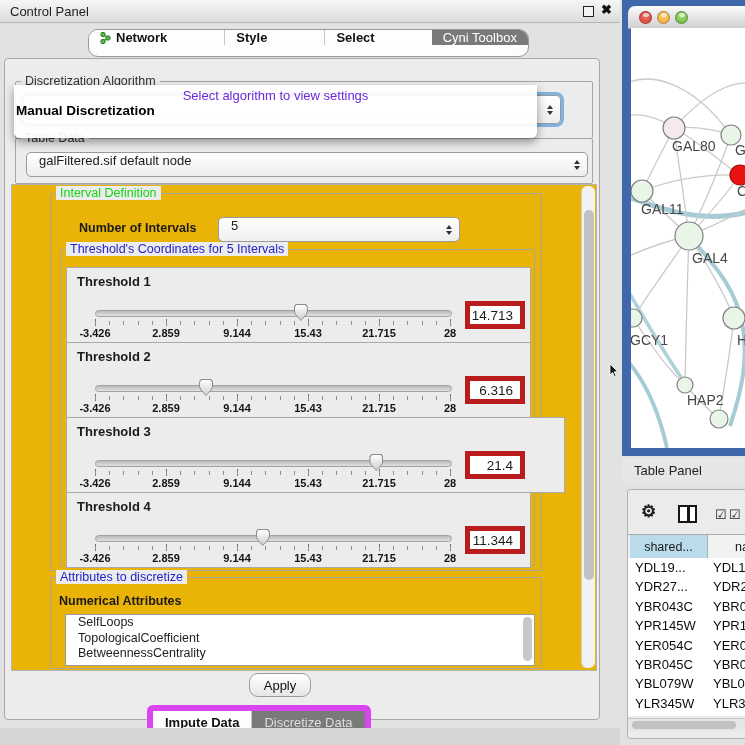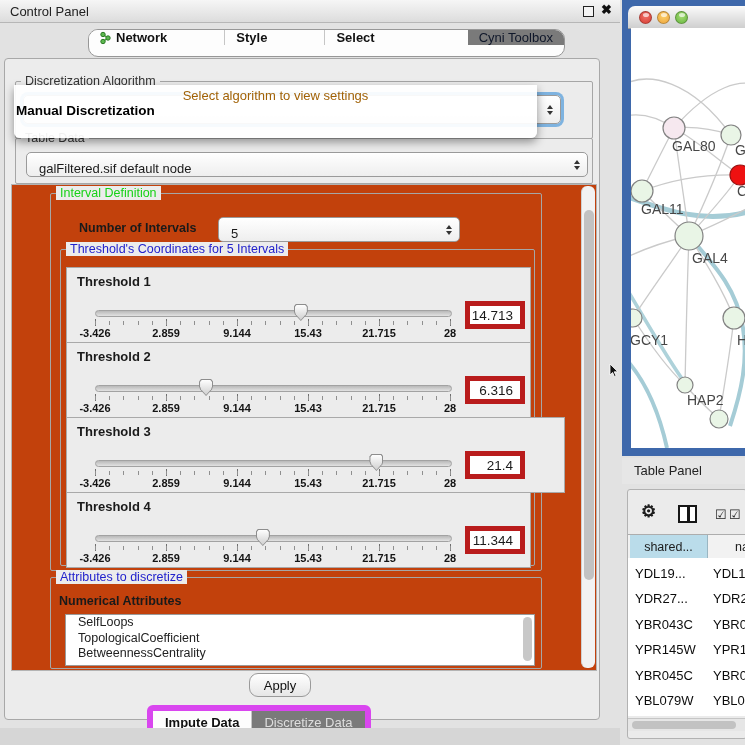--- a/index.html
+++ b/index.html
@@ -11,50 +11,50 @@
   .titlebar{left:0;top:0;width:620px;height:22px;
     background:linear-gradient(#f6f6f6,#dcdcdc);border-bottom:1px solid #b6b6b6;}
   .titlebar .title{position:absolute;left:10px;top:4px;font-size:13px;color:#222;}
   .float-icon{position:absolute;left:583px;top:6px;width:9px;height:9px;border:1.5px solid #222;background:#f4f4f4;}
   .close-icon{position:absolute;left:601px;top:2px;font-size:13px;font-weight:bold;color:#111;}
 
   .tabs{left:88px;top:29px;height:26px;display:inline-flex;align-items:flex-start;
     background:#fdfdfd;border:1px solid #979797;border-radius:10px;overflow:hidden;gap:46px;}
   .tab{display:flex;align-items:center;gap:5px;padding:0 11px;font-size:13px;font-weight:bold;color:#111;background:#fdfdfd;}
   .tab + .tab{border-left:1px solid #c6c6c6;}
-  .tab.sel{background:#7a7a7a;color:#0f172a;font-weight:normal;border-left:none;margin-left:36px;}
+  .tab.sel{background:#7a7a7a;color:#ffffff;font-weight:normal;border-left:none;}
   .tab.sel + .tab{border-left:none;}
 
   .main-panel{left:4px;top:58px;width:594px;height:660px;background:#ececec;
     border:1px solid #a8a8a8;border-radius:4px;}
 
   .group{position:absolute;border:1px solid #a6a6a6;border-radius:2px;}
   .group > .legend{position:absolute;top:-8px;left:5px;background:#ececec;padding:0 4px;font-size:12.5px;}
   .legend.green{color:#16d216;}
   .legend.blue{color:#2222cc;}
   .legend.plain{color:#333;}
 
   .combo{position:absolute;background:linear-gradient(#ffffff,#eeeeee);
-    border:1px solid #9a9a9a;border-radius:5px;display:flex;align-items:flex-end;
+    border:1px solid #9a9a9a;border-radius:5px;display:flex;align-items:flex-start;
     font-size:13px;box-shadow:inset 0 1px 0 #fff;}
   .combo .val{padding-left:12px;}
   .stepper{position:absolute;right:7px;top:50%;transform:translateY(-50%);
     display:flex;flex-direction:column;align-items:center;gap:2px;}
   .arr-up{width:0;height:0;border-left:3.5px solid transparent;border-right:3.5px solid transparent;border-bottom:4.5px solid #333;}
   .arr-dn{width:0;height:0;border-left:3.5px solid transparent;border-right:3.5px solid transparent;border-top:4.5px solid #333;}
 
   .algo-combo{left:18px;top:36px;width:536px;height:27px;
     box-shadow:0 0 0 3px rgba(90,160,220,.75);}
   .popup{left:9px;top:26px;width:523px;height:53px;background:rgba(255,255,255,.93);
     border-radius:0 0 6px 6px;box-shadow:0 4px 10px rgba(0,0,0,.4);z-index:5;}
-  .popup .ph{position:absolute;left:0;top:3px;width:100%;text-align:center;font-size:13px;color:#a16207;}
+  .popup .ph{position:absolute;left:0;top:3px;width:100%;text-align:center;font-size:13px;color:#6d28d9;}
   .popup .opt1{position:absolute;left:2px;top:18px;font-size:13.5px;font-weight:bold;color:#000;}
   .popup .opt2{position:absolute;left:2px;top:36px;font-size:13.5px;color:#000;}
 
-  .scrollpane{left:6px;top:125px;width:584px;height:485px;border:1px solid #b4b4b4;background:#c2410c;}
+  .scrollpane{left:6px;top:125px;width:584px;height:485px;border:1px solid #b4b4b4;background:#eab308;}
   .vscroll-track{position:absolute;left:569px;top:1px;width:13px;height:482px;background:#f2f2f2;border-left:1px solid #d0d0d0;border-radius:6px;}
   .vscroll-thumb{position:absolute;left:1.5px;top:24px;width:10px;height:370px;background:#c2c2c2;border-radius:6px;}
 
   .interval-group{left:38px;top:8px;width:490px;height:376px;}
   .noi-label{position:absolute;left:28px;top:27px;font-size:12.5px;font-weight:bold;}
   .noi-combo{left:167px;top:23px;width:240px;height:23px;}
   .thr-group{left:9px;top:55px;width:473px;height:315px;}
   .thr-panel{position:absolute;left:5px;width:463px;height:74px;border:1px solid #a9a9a9;background:#ececec;}
   .thr-label{position:absolute;left:10px;top:6px;font-size:13px;font-weight:bold;}
   .slider-track{position:absolute;left:28px;top:42px;width:355px;height:5px;
@@ -111,21 +111,21 @@
     border:1px solid #b2b2b2;border-radius:3px;overflow:hidden;}
   .gear{position:absolute;left:13px;top:11px;font-size:17px;font-weight:bold;color:#1c1c1c;}
   .split-icon{position:absolute;left:50px;top:15px;width:19px;height:18px;border:2.5px solid #161616;background:#fff;box-sizing:border-box;}
   .split-icon::after{content:'';position:absolute;left:7px;top:0;width:2.5px;height:100%;background:#161616;}
   .cbx{position:absolute;top:17px;font-size:13px;color:#1c1c1c;}
   .thead{position:absolute;left:0;top:44px;width:200px;height:23px;background:#f2f2f2;border-top:1px solid #adadad;border-bottom:1px solid #9a9a9a;}
   .th1{position:absolute;left:2px;top:0;width:78px;height:23px;background:#badcea;border-right:1px solid #9ab6c2;
     display:flex;align-items:center;justify-content:center;font-size:12.5px;color:#1b1b1b;box-sizing:border-box;}
   .th2{position:absolute;left:81px;top:0;width:60px;height:23px;display:flex;align-items:center;padding-left:26px;font-size:12.5px;box-sizing:border-box;}
   .trows{position:absolute;left:0;top:68px;width:118px;height:158px;background:#fff;overflow:hidden;}
-  .trow{height:19.4px;position:relative;margin-top:6px;}
+  .trow{height:19.4px;position:relative;}
   .tc1{position:absolute;left:7px;top:2px;font-size:13px;color:#0c0c0c;}
   .tc2{position:absolute;left:85px;top:2px;font-size:13px;color:#0c0c0c;white-space:nowrap;}
   .hscroll{position:absolute;left:0;top:228px;width:118px;height:12px;background:#e6e6e6;border-top:1px solid #c6c6c6;}
   .hscroll .thumb{position:absolute;left:4px;top:1.5px;width:104px;height:8px;background:#c2c2c2;border-radius:5px;}
 
   .cursor-icon{left:609px;top:364px;z-index:9;}
 </style>
 </head>
 <body>
 
@@ -386,20 +386,24 @@
       </div>
       <div class="trow">
         <span class="tc1">YBR043C</span>
         <span class="tc2">YBR0</span>
       </div>
       <div class="trow">
         <span class="tc1">YPR145W</span>
         <span class="tc2">YPR1</span>
       </div>
       <div class="trow">
+        <span class="tc1">YER054C</span>
+        <span class="tc2">YER0</span>
+      </div>
+      <div class="trow">
         <span class="tc1">YBR045C</span>
         <span class="tc2">YBR0</span>
       </div>
       <div class="trow">
         <span class="tc1">YBL079W</span>
         <span class="tc2">YBL0</span>
       </div>
       <div class="trow">
         <span class="tc1">YLR345W</span>
         <span class="tc2">YLR3</span>

